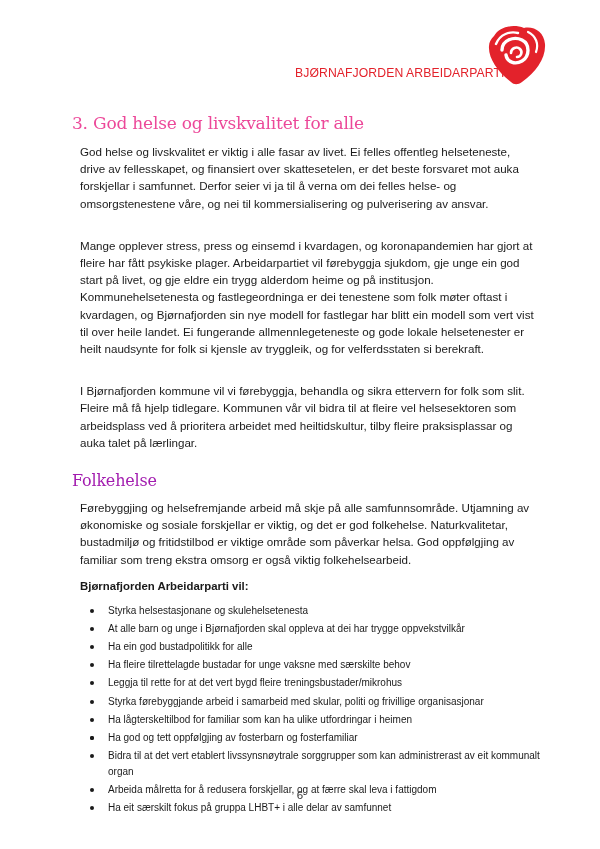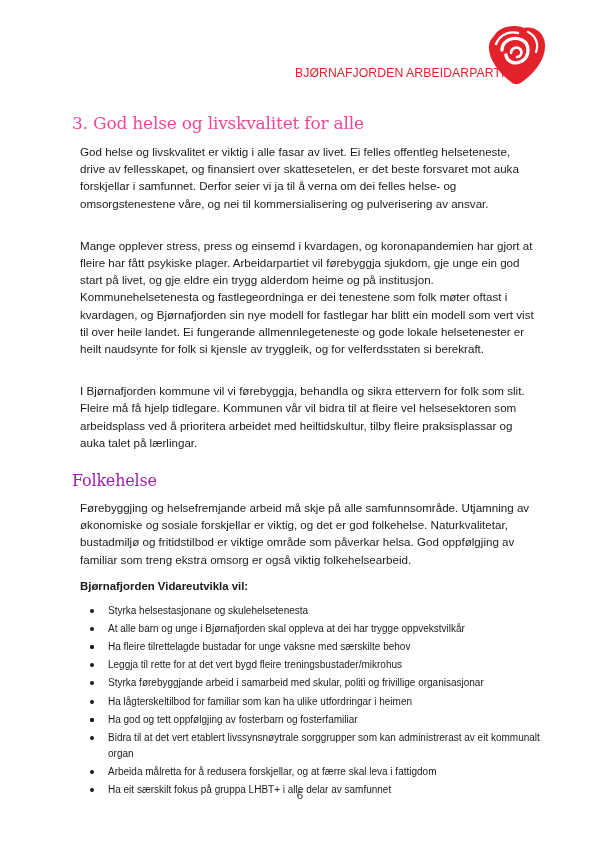--- a/index.html
+++ b/index.html
@@ -41,25 +41,25 @@
   <div class="content">
     <h1>3. God helse og livskvalitet for alle</h1>
     <p>God helse og livskvalitet er viktig i alle fasar av livet. Ei felles offentleg helseteneste, drive av fellesskapet, og finansiert over skattesetelen, er det beste forsvaret mot auka forskjellar i samfunnet. Derfor seier vi ja til å verna om dei felles helse- og omsorgstenestene våre, og nei til kommersialisering og pulverisering av ansvar.</p>
     <div class="gap"></div>
     <p>Mange opplever stress, press og einsemd i kvardagen, og koronapandemien har gjort at fleire har fått psykiske plager. Arbeidarpartiet vil førebyggja sjukdom, gje unge ein god start på livet, og gje eldre ein trygg alderdom heime og på institusjon. Kommunehelsetenesta og fastlegeordninga er dei tenestene som folk møter oftast i kvardagen, og Bjørnafjorden sin nye modell for fastlegar har blitt ein modell som vert vist til over heile landet. Ei fungerande allmennlegeteneste og gode lokale helsetenester er heilt naudsynte for folk si kjensle av tryggleik, og for velferdsstaten si berekraft.</p>
     <div class="gap"></div>
     <p>I Bjørnafjorden kommune vil vi førebyggja, behandla og sikra ettervern for folk som slit. Fleire må få hjelp tidlegare. Kommunen vår vil bidra til at fleire vel helsesektoren som arbeidsplass ved å prioritera arbeidet med heiltidskultur, tilby fleire praksisplassar og auka talet på lærlingar.</p>
     <div class="gap-lg"></div>
     <h2>Folkehelse</h2>
     <p>Førebyggjing og helsefremjande arbeid må skje på alle samfunnsområde. Utjamning av økonomiske og sosiale forskjellar er viktig, og det er god folkehelse. Naturkvalitetar, bustadmiljø og fritidstilbod er viktige område som påverkar helsa. God oppfølgjing av familiar som treng ekstra omsorg er også viktig folkehelsearbeid.</p>
-    <p class="intro-bold">Bjørnafjorden Vidareutvikla vil:</p>
+    <p class="intro-bold">Bjørnafjorden Arbeidarparti vil:</p>
     <ul>
       <li><span class="dot"></span><span>Styrka helsestasjonane og skulehelsetenesta</span></li>
       <li><span class="dot"></span><span>At alle barn og unge i Bjørnafjorden skal oppleva at dei har trygge oppvekstvilkår</span></li>
-      <li><span class="dot"></span></li>
+      <li><span class="dot"></span><span>Ha ein god bustadpolitikk for alle</span></li>
       <li><span class="dot"></span><span>Ha fleire tilrettelagde bustadar for unge vaksne med særskilte behov</span></li>
       <li><span class="dot"></span><span>Leggja til rette for at det vert bygd fleire treningsbustader/mikrohus</span></li>
       <li><span class="dot"></span><span>Styrka førebyggjande arbeid i samarbeid med skular, politi og frivillige organisasjonar</span></li>
       <li><span class="dot"></span><span>Ha lågterskeltilbod for familiar som kan ha ulike utfordringar i heimen</span></li>
       <li><span class="dot"></span></li>
       <li><span class="dot"></span><span>Ha god og tett oppfølgjing av fosterbarn og fosterfamiliar</span></li>
       <li><span class="dot"></span><span>Bidra til at det vert etablert livssynsnøytrale sorggrupper som kan administrerast av eit kommunalt organ</span></li>
       <li><span class="dot"></span><span>Arbeida målretta for å redusera forskjellar, og at færre skal leva i fattigdom</span></li>
       <li><span class="dot"></span><span>Ha eit særskilt fokus på gruppa LHBT+ i alle delar av samfunnet</span></li>
     </ul>

